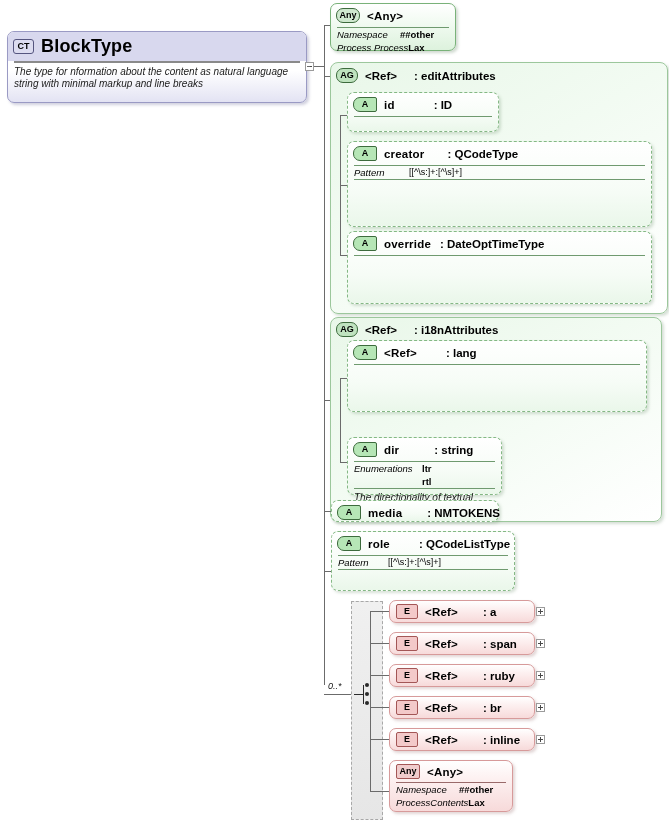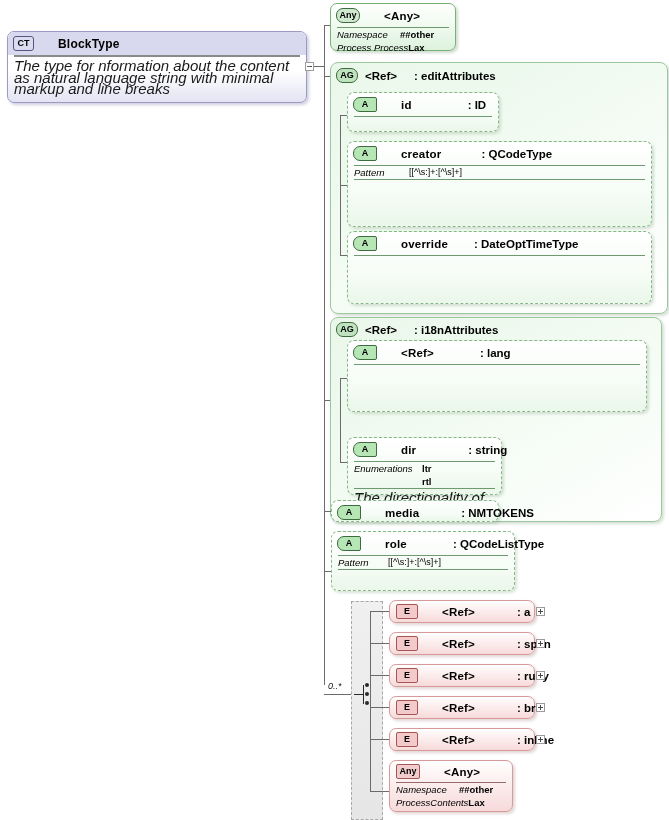--- a/index.html
+++ b/index.html
@@ -17,33 +17,33 @@
   
   .node{
     position:absolute;
     box-sizing:border-box;
     border-radius:7px;
     background:#ffffff;
   }
   .node .hdr{
     display:flex;align-items:center;
     padding:4px 6px 4px 5px;
-    gap:24px;
+    gap:7px;
     white-space:nowrap;
   }
   .node .hdr .nm{font-weight:bold;font-size:11.5px;letter-spacing:.2px;}
   .node .hdr .ty{font-weight:bold;font-size:11.5px;}
   .rowsep{height:1px;background:#8a8a8a;margin:0 6px;}
   .prow{
     display:flex;padding:1px 6px 1px 6px;font-size:9.5px;white-space:nowrap;
   }
   .prow .k{font-style:italic;min-width:84px;}
   .prow .v{font-weight:bold;text-align:center;}
   .doc{
-    font-style:italic;font-size:15px;line-height:11.5px;
+    font-style:italic;font-size:10px;line-height:11.5px;
     padding:3px 7px 4px 6px;color:#1a1a1a;
   }
 
   
   .badge{
     display:inline-block;box-sizing:border-box;
     font-size:9px;font-weight:bold;line-height:11px;
     text-align:center;padding:1px 2px;min-width:20px;
     border:1px solid #4a4a4a;
   }
@@ -121,21 +121,21 @@
   .choice-sym{position:absolute;}
   .choice-sym .dot{position:absolute;width:4px;height:4px;border-radius:50%;background:#2a2a2a;}
   .card{position:absolute;font-style:italic;font-size:9px;color:#111;}
 </style>
 </head>
 <body>
 
 <div class="node ct-box" style="left:7px;top:31px;width:300px;height:72px;">
   <div class="hdr">
     <span class="badge b-ct">CT</span>
-    <span class="nm" style="font-size:12px">BlockType</span>
+    <span class="nm" style="font-size:18px">BlockType</span>
   </div>
   <div class="rowsep"></div>
   <div class="rowsep"></div>
   <div class="doc">The type for nformation about the content as natural language string with minimal markup and line breaks</div>
 </div>
 
 <div class="minus" style="left:305px;top:62px;"></div>
 
 <div class="ln lnh" style="left:307px;top:66px;width:3px;"></div>
 <div class="ln lnh" style="left:314px;top:66px;width:10px;"></div>

